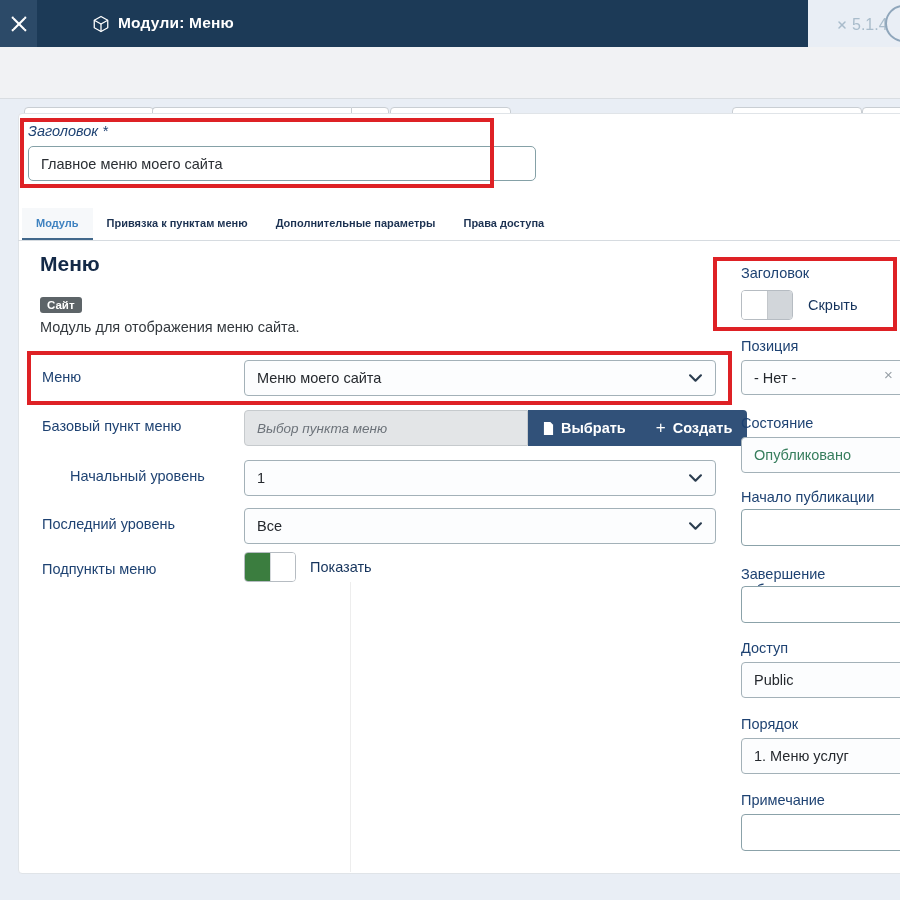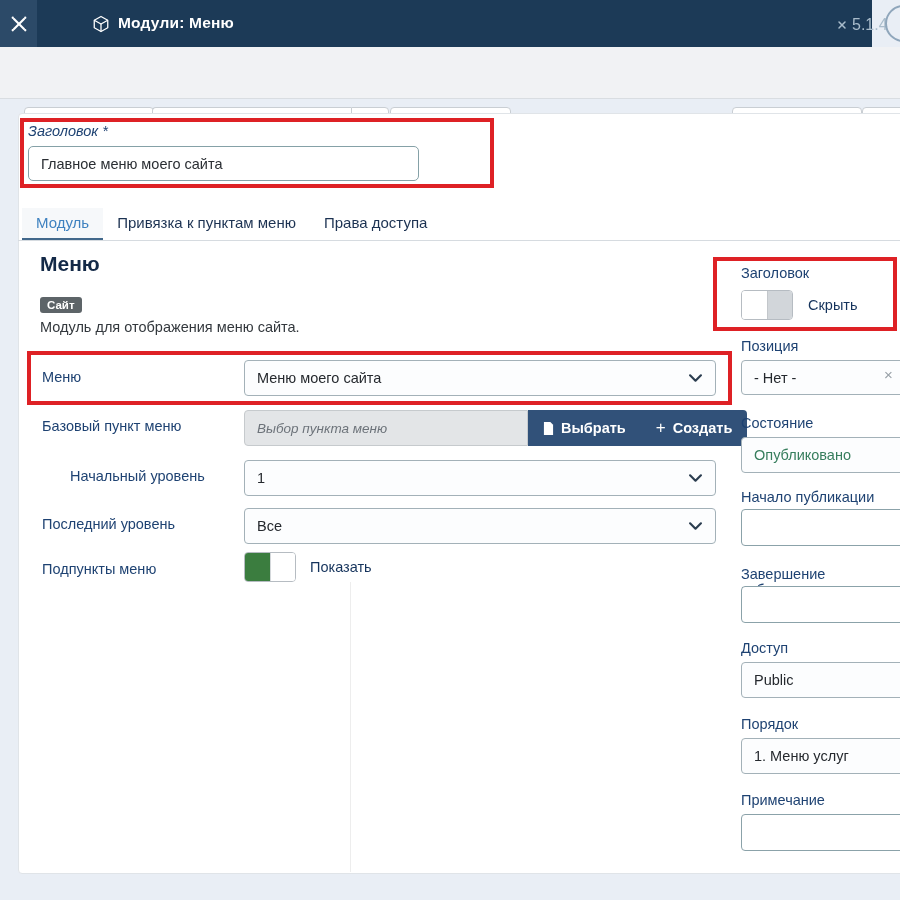--- a/index.html
+++ b/index.html
@@ -2,21 +2,21 @@
 <html><head>
 <meta charset="utf-8">
 <style>
   * { box-sizing: border-box; margin: 0; padding: 0; }
   html, body { width: 900px; height: 900px; background: #e9eef5; }
   body { font-family: "Liberation Sans", sans-serif; overflow: hidden; }
   #screen { position: relative; width: 900px; height: 900px; background: #e9eef5; overflow: hidden; }
   .abs { position: absolute; }
 
   
-  .topbar { left:0; top:0; width:872px; height:47px; background:#1c3a57; }
+  .topbar { left:0; top:0; width:808px; height:47px; background:#1c3a57; }
   .logo-square { left:0; top:0; width:37px; height:47px; background:#2c4a68; display:flex; align-items:center; justify-content:center; }
   .topbar-cube { left:92px; top:15px; width:18px; height:18px; color:#fff; }
   .topbar-title { left:118px; top:14px; font-size:15.5px; font-weight:700; color:#ffffff; letter-spacing:.2px; }
   .version-wrap { left:836px; top:16px; display:flex; align-items:center; gap:4px; color:#a9bccb; }
   .version-text { font-size:16px; color:#a9bccb; }
   .avatar-circle { left:885px; top:5px; width:37px; height:37px; border:2px solid #8fa6bb; border-radius:50%; }
 
   
   .toolbar { left:0; top:47px; width:900px; height:52px; background:#f1f2f4; border-bottom:1px solid #d9dde1; }
   .tbtn { position:absolute; top:60px; height:35px; background:#fff; border:1px solid #c9ced3; border-radius:4px;
@@ -30,26 +30,26 @@
   .qcircle { width:17px; height:17px; border-radius:50%; background:#2e6fc9; color:#fff; font-size:11.5px; font-weight:700;
              display:flex; align-items:center; justify-content:center; }
   .help-q { font-size:15px; color:#20405f; font-weight:400; }
 
   
   .card { left:18px; top:113px; width:888px; height:761px; background:#ffffff; border:1px solid #e0e4e8; border-radius:4px; }
 
   
   .fld-label { font-size:14.5px; color:#1e4272; }
   .title-label { left:28px; top:123px;font-style:italic; }
-  .title-input { left:28px; top:146px; width:391px; height:35px; border:1px solid #85a1a7; border-radius:5px; background:#fff;
+  .title-input { left:28px; top:146px; width:508px; height:35px; border:1px solid #85a1a7; border-radius:5px; background:#fff;
                  font-family:"Liberation Sans",sans-serif; font-size:14.5px; color:#2a2e33; padding:0 12px; }
 
   
   .tabs { left:22px; top:208px; height:33px; display:flex; }
-  .tab { height:33px; line-height:30px; padding:0 14px; font-size:15px; font-weight:400; color:#1c3252; cursor:pointer; }
+  .tab { height:33px; line-height:30px; padding:0 14px; font-size:11px; font-weight:700; color:#1c3252; cursor:pointer; }
   .tab.active { color:#3f82c0; background:#f6f8fa; border-bottom:3px solid #42688b; }
   .tabbar-line { left:18px; top:240px; width:882px; height:1px; background:#d6dbe0; }
 
   
   .mod-heading { left:40px; top:252px; font-size:21px; font-weight:800; color:#132947; }
   .mod-badge { left:40px; top:297px; background:#5d6468; color:#fff; font-size:11.5px; font-weight:700;
                padding:2px 7px; border-radius:3px; }
   .mod-desc { left:40px; top:319px; font-size:14.5px; color:#33383d; }
 
   
@@ -174,20 +174,21 @@
   </div>
 
   <div class="abs card"></div>
 
   <div class="abs fld-label title-label">Заголовок *</div>
   <input class="abs title-input" readonly="" value="Главное меню моего сайта" style="">
 
   <div class="abs tabs">
     <div class="tab active">Модуль</div>
     <div class="tab">Привязка к пунктам меню</div>
+    <div class="tab">Дополнительные параметры</div>
     <div class="tab">Права доступа</div>
   </div>
   <div class="abs tabbar-line"></div>
 
   <div class="abs mod-heading">Меню</div>
   <span class="abs mod-badge">Сайт</span>
   <div class="abs mod-desc">Модуль для отображения меню сайта.</div>
 
   <div class="abs fld-label" style="left:42px; top:369px;">Меню</div>
   <div class="sel" style="left:244px; top:360px; width:472px; height:36px;">

